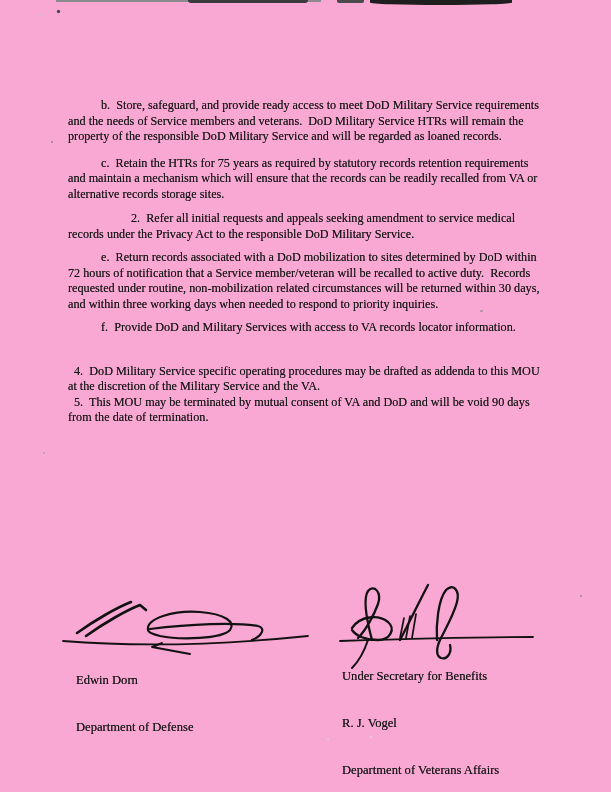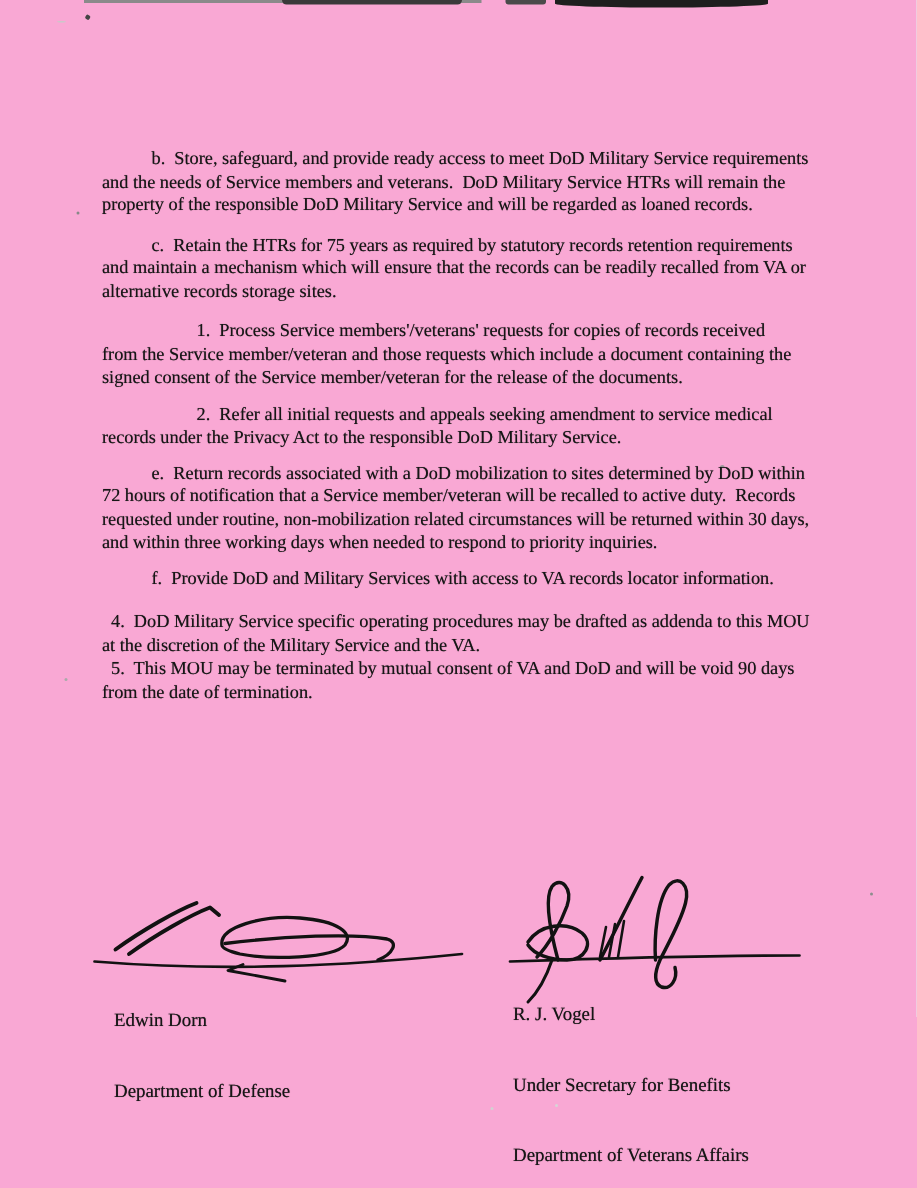--- a/index.html
+++ b/index.html
@@ -60,31 +60,28 @@
   <div class="speck" style="left:327px;top:738px;width:2px;height:2px;background:#d2d2d2;"></div>
   <div class="speck" style="left:370px;top:736px;width:2px;height:2px;background:#d6d6d6;"></div>
 
   <div class="textcol">
     <p class="para" style="margin-top:98px;">b.  Store, safeguard, and provide ready access to meet DoD Military Service requirements
 and the needs of Service members and veterans.  DoD Military Service HTRs will remain the
 property of the responsible DoD Military Service and will be regarded as loaned records.</p>
     <p class="para" style="margin-top:11px;">c.  Retain the HTRs for 75 years as required by statutory records retention requirements
 and maintain a mechanism which will ensure that the records can be readily recalled from VA or
 alternative records storage sites.</p>
-    <p class="para-num" style="margin-top:11px;">1.  Process Service members'/veterans' requests for copies of records received
-from the Service member/veteran and those requests which include a document containing the
-signed consent of the Service member/veteran for the release of the documents.</p>
     <p class="para-num" style="margin-top:9px;">2.  Refer all initial requests and appeals seeking amendment to service medical
 records under the Privacy Act to the responsible DoD Military Service.</p>
     <p class="para" style="margin-top:8px;">e.  Return records associated with a DoD mobilization to sites determined by DoD within
 72 hours of notification that a Service member/veteran will be recalled to active duty.  Records
 requested under routine, non-mobilization related circumstances will be returned within 30 days,
 and within three working days when needed to respond to priority inquiries.</p>
     <p class="para" style="margin-top:8px;">f.  Provide DoD and Military Services with access to VA records locator information.</p>
-    <p class="para-flush" style="margin-top:14px;">4.  DoD Military Service specific operating procedures may be drafted as addenda to this MOU
+    <p class="para-flush" style="margin-top:28px;">4.  DoD Military Service specific operating procedures may be drafted as addenda to this MOU
 at the discretion of the Military Service and the VA.</p>
     <p class="para-flush" style="margin-top:0;">5.  This MOU may be terminated by mutual consent of VA and DoD and will be void 90 days
 from the date of termination.</p>
   </div>
 
   <svg class="sig" style="left:52px;top:585px;" width="270" height="78" viewBox="0 0 270 78">
     <path d="M25,48 C43,35 66,22 79,17" stroke-width="2.6"></path>
     <path d="M34,51 C52,38 75,25 88,20 L94,25" stroke-width="2.6"></path>
     <path d="M96,45 C94,33 123,25 148,27 C173,29 184,37 178,45 C170,54 128,55 108,51 C100,49 96,47 96,45" stroke-width="2.2"></path>
     <path d="M98,44 C138,39 183,37 206,41 C214,43 210,51 200,55" stroke-width="2.2"></path>
@@ -101,18 +98,18 @@
     <path d="M22,53 C30,41 48,39 58,47 C66,54 60,65 48,65 C36,65 26,61 22,55" stroke-width="2.3"></path>
     <path d="M98,10 C90,25 78,50 70,65" stroke-width="2.3"></path>
     <path d="M74,43 L70,63" stroke-width="1.7"></path>
     <path d="M80,41 L76,63" stroke-width="1.7"></path>
     <path d="M86,39 L82,63" stroke-width="1.7"></path>
     <path d="M107,65 C106,50 108,25 116,15 C123,8 130,15 127,27 C124,39 116,53 110,65 C106,74 106,81 111,83 C117,85 122,78 120,70" stroke-width="2.3"></path>
     <path d="M38,65 C34,77 28,87 22,93" stroke-width="2"></path>
     <path d="M10,66 C70,64 140,62 203,62" stroke-width="1.8"></path>
   </svg>
   <div class="sigtext" style="left:342px;top:637px;">
+    <div>Under Secretary for Benefits</div>
     <div>R. J. Vogel</div>
-    <div>Under Secretary for Benefits</div>
     <div>Department of Veterans Affairs</div>
   </div>
 
 </div>
 
 </body></html>

